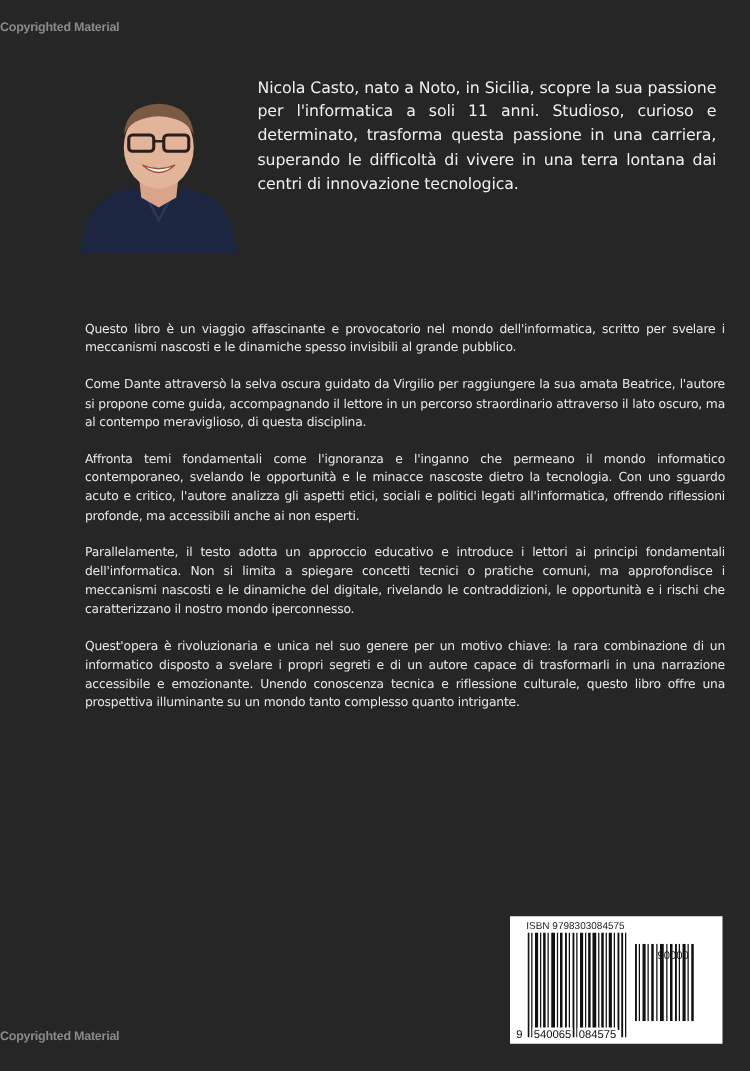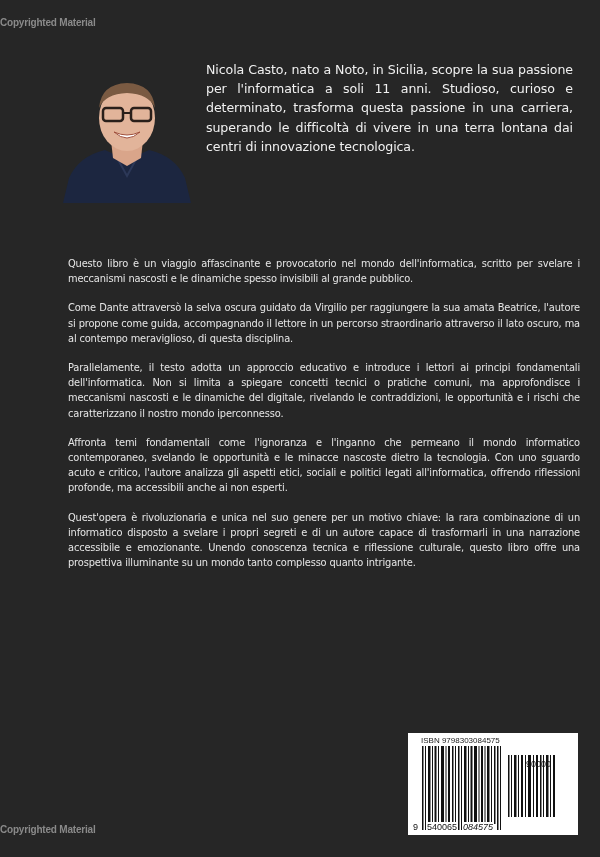--- a/index.html
+++ b/index.html
@@ -75,22 +75,22 @@
 
     <path d="M57 54 Q70 66 83 54 Q70 60 57 54 Z" fill="#ffffff" stroke="#a0503c" stroke-width="1"></path>
   </svg>
 </div>
 
 <div class="author-bio">Nicola Casto, nato a Noto, in Sicilia, scopre la sua passione per l'informatica a soli 11 anni. Studioso, curioso e determinato, trasforma questa passione in una carriera, superando le difficoltà di vivere in una terra lontana dai centri di innovazione tecnologica.</div>
 
 <div class="description">
   <p>Questo libro è un viaggio affascinante e provocatorio nel mondo dell'informatica, scritto per svelare i meccanismi nascosti e le dinamiche spesso invisibili al grande pubblico.</p>
   <p>Come Dante attraversò la selva oscura guidato da Virgilio per raggiungere la sua amata Beatrice, l'autore si propone come guida, accompagnando il lettore in un percorso straordinario attraverso il lato oscuro, ma al contempo meraviglioso, di questa disciplina.</p>
+  <p>Affronta temi fondamentali come l'ignoranza e l'inganno che permeano il mondo informatico contemporaneo, svelando le opportunità e le minacce nascoste dietro la tecnologia. Con uno sguardo acuto e critico, l'autore analizza gli aspetti etici, sociali e politici legati all'informatica, offrendo riflessioni profonde, ma accessibili anche ai non esperti.</p>
   <p>Parallelamente, il testo adotta un approccio educativo e introduce i lettori ai principi fondamentali dell'informatica. Non si limita a spiegare concetti tecnici o pratiche comuni, ma approfondisce i meccanismi nascosti e le dinamiche del digitale, rivelando le contraddizioni, le opportunità e i rischi che caratterizzano il nostro mondo iperconnesso.</p>
-  <p>Affronta temi fondamentali come l'ignoranza e l'inganno che permeano il mondo informatico contemporaneo, svelando le opportunità e le minacce nascoste dietro la tecnologia. Con uno sguardo acuto e critico, l'autore analizza gli aspetti etici, sociali e politici legati all'informatica, offrendo riflessioni profonde, ma accessibili anche ai non esperti.</p>
   <p>Quest'opera è rivoluzionaria e unica nel suo genere per un motivo chiave: la rara combinazione di un informatico disposto a svelare i propri segreti e di un autore capace di trasformarli in una narrazione accessibile e emozionante. Unendo conoscenza tecnica e riflessione culturale, questo libro offre una prospettiva illuminante su un mondo tanto complesso quanto intrigante.</p>
 </div>
 
 <div class="barcode-box">
   <div class="isbn-label">ISBN 9798303084575</div>
   <svg class="barcode-main" width="80" height="84">
     <g fill="#111">
       <rect x="0" y="0" width="1.5" height="84"></rect>
         <rect x="3" y="0" width="1" height="84"></rect>
       <rect x="6" y="0" width="2.5" height="78"></rect>
@@ -132,16 +132,16 @@
       <rect x="28" y="0" width="2" height="62"></rect>
         <rect x="32" y="0" width="1.5" height="62"></rect>
       <rect x="35" y="0" width="1" height="62"></rect>
         <rect x="38" y="0" width="2.5" height="62"></rect>
       <rect x="42" y="0" width="1" height="62"></rect>
         <rect x="45" y="0" width="2" height="62"></rect>
     </g>
   </svg>
   <div class="barcode-digits" style="left:4px;">9</div>
   <div class="barcode-digits" style="left:18px;">540065</div>
-  <div class="barcode-digits" style="left:54px;font-style:italic;">084575</div>
+  <div class="barcode-digits" style="left:54px;">084575</div>
 </div>
 
 <div class="copyright bottom">Copyrighted Material</div>
 
 </body></html>

